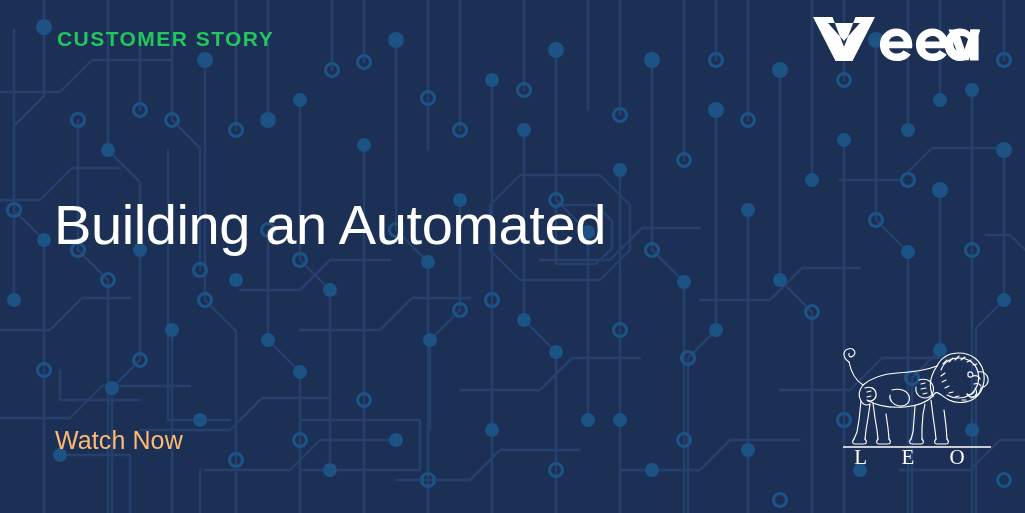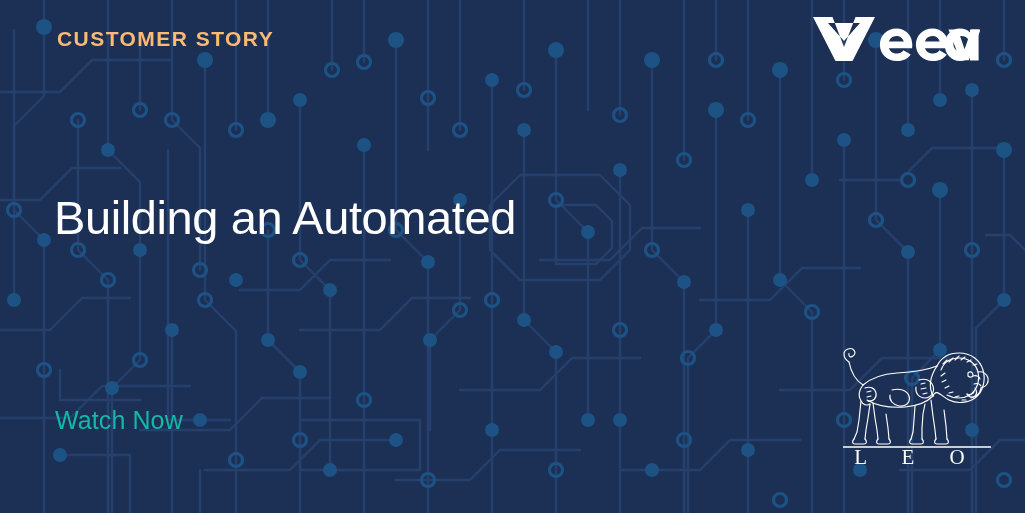--- a/index.html
+++ b/index.html
@@ -28,47 +28,47 @@
   }
 
   
   #eyebrow {
     position: absolute;
     left: 57px;
     top: 28px;
     font-size: 21px;
     font-weight: bold;
     letter-spacing: 1.45px;
-    color: #fdba74;
+    color: #22c55e;
     line-height: 1;
     white-space: nowrap;
   }
 
   
   #headline {
     position: absolute;
     left: 54px;
     top: 143px;
     color: #ffffff;
-    font-size: 47px;
+    font-size: 56px;
     font-weight: 300;
     line-height: 88px;
     letter-spacing: -0.4px;
     white-space: nowrap;
   }
   #headline .hl-line { display: block; }
 
   
   #watch-now {
     position: absolute;
     left: 55px;
-    top: 408px;
+    top: 428px;
     font-size: 25px;
     font-weight: normal;
-    color: #14b8a6;
+    color: #fdba74;
     line-height: 1;
     letter-spacing: 0.1px;
     white-space: nowrap;
     cursor: pointer;
     text-decoration: none;
   }
 
   
   #veeva-logo {
     position: absolute;

